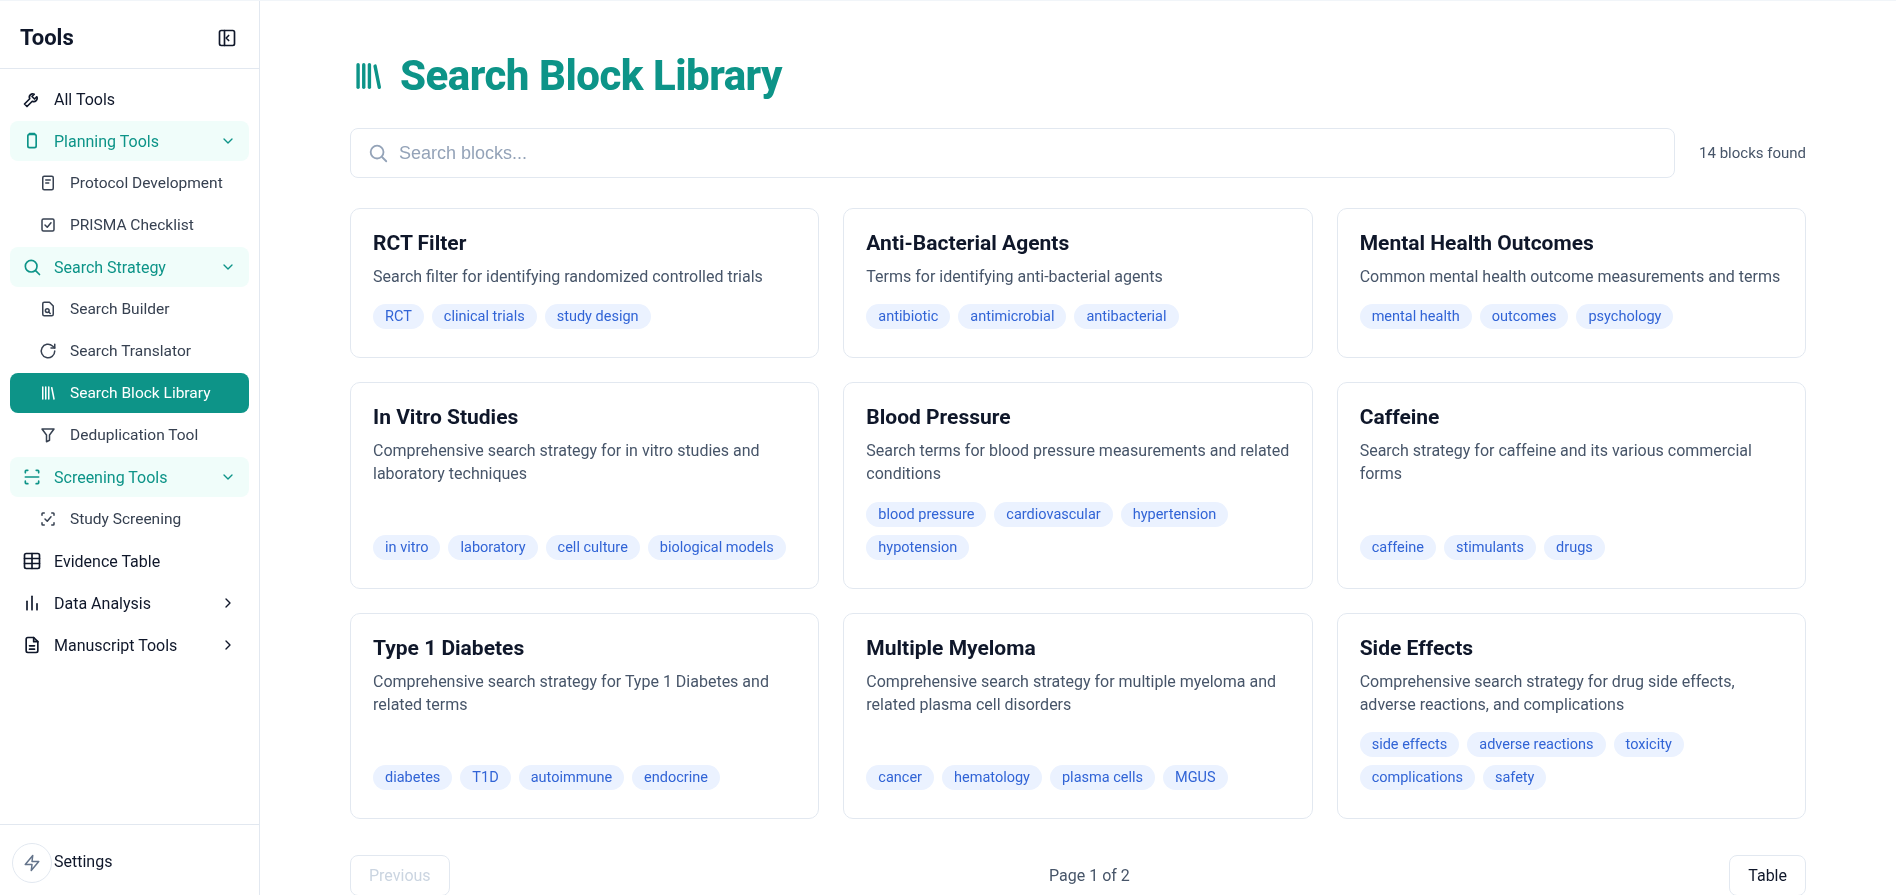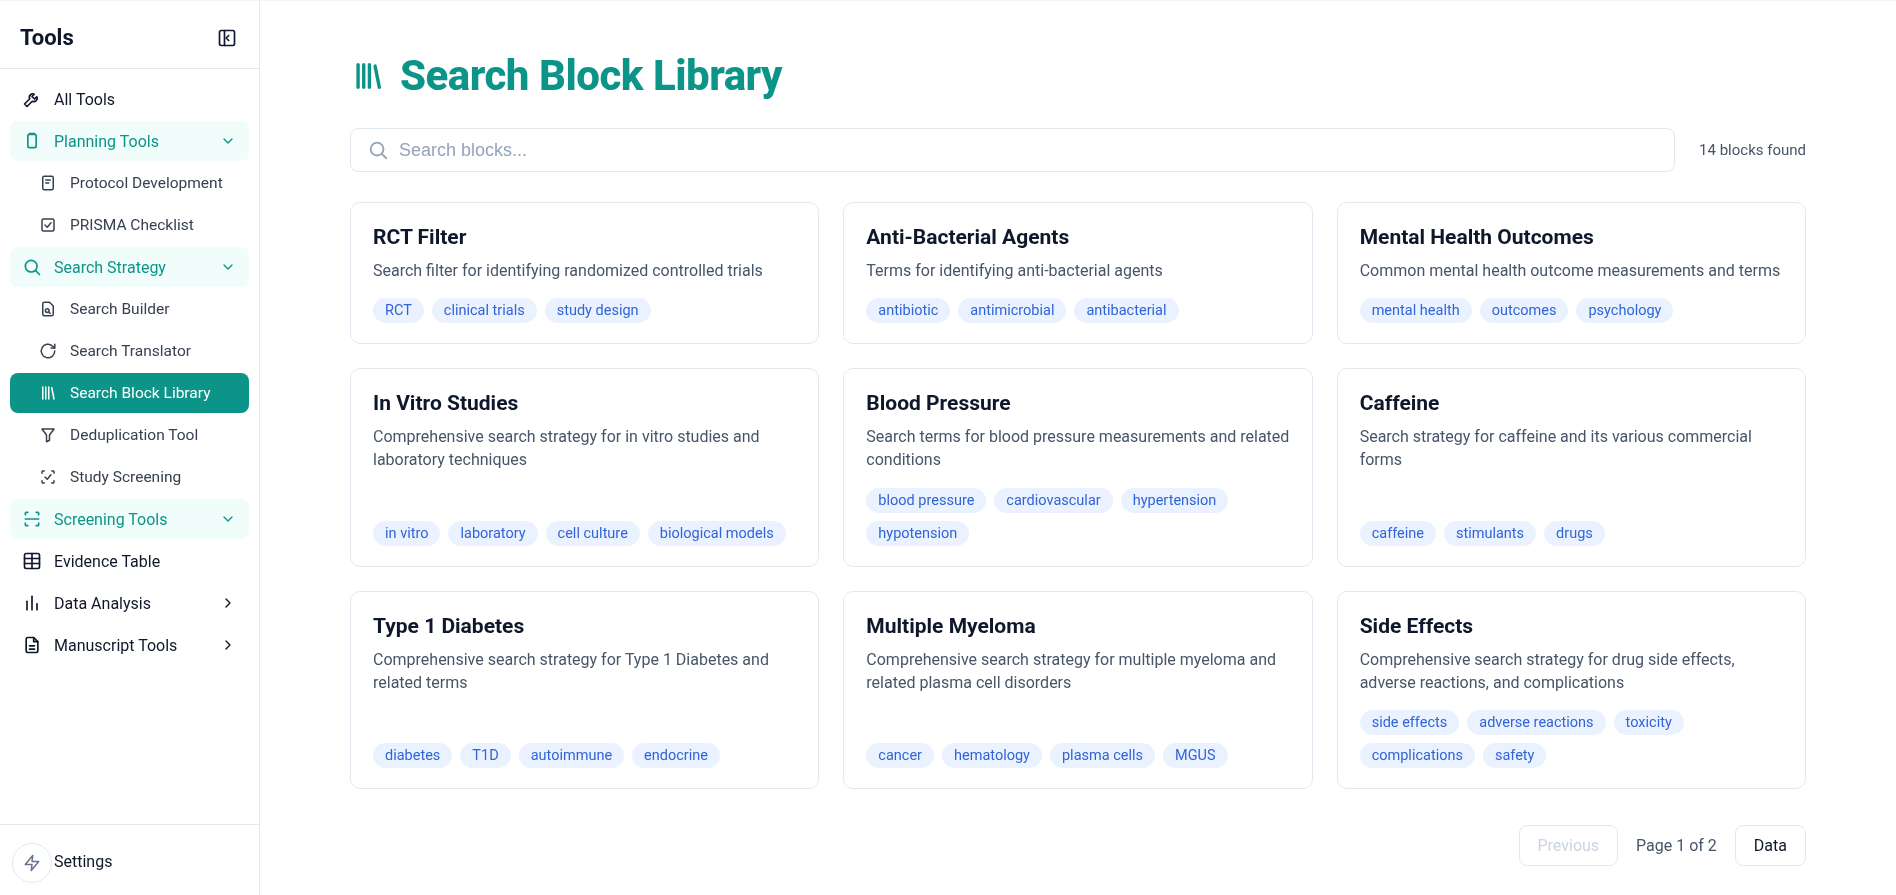--- a/index.html
+++ b/index.html
@@ -140,21 +140,21 @@
     margin-bottom: 30px;
   }
   .search-box {
     flex: 1;
     display: flex;
     align-items: center;
     gap: 10px;
     border: 1px solid #e2e8f0;
     border-radius: 8px;
     padding: 10px 16px;
-    height: 44px;
+    height: 50px;
   }
   .search-box .icon {
     width: 22px;
     height: 22px;
     color: #94a3b8;
     display: flex;
     align-items: center;
     justify-content: center;
   }
   .search-box input {
@@ -173,21 +173,21 @@
 
   .cards {
     display: grid;
     grid-template-columns: repeat(3, 1fr);
     gap: 24px;
     margin-bottom: 28px;
   }
   .card {
     border: 1px solid #e2e8f0;
     border-radius: 10px;
-    padding: 22px 22px 20px 22px;
+    padding: 22px 22px 28px 22px;
     cursor: pointer;
     display: flex;
     flex-direction: column;
   }
   .card-title {
     font-size: 21px;
     font-weight: 700;
     color: #0f172a;
     margin-bottom: 10px;
   }
@@ -208,21 +208,21 @@
     color: #3164d6;
     font-size: 14.5px;
     padding: 4px 12px;
     border-radius: 999px;
     cursor: pointer;
   }
 
   .pager {
     display: flex;
     align-items: center;
-    justify-content: flex-end;
+    justify-content: space-between;
     gap: 18px;
     padding-top: 8px;
   }
   .pager-btn {
     border: 1px solid #e2e8f0;
     border-radius: 8px;
     padding: 10px 18px;
     font-size: 16px;
     background: #fff;
     cursor: pointer;
@@ -370,43 +370,43 @@
 
       <div class="nav-item sub">
         <span class="icon">
           <svg width="18" height="18" viewBox="0 0 24 24" fill="none" stroke="currentColor" stroke-width="2" stroke-linecap="round" stroke-linejoin="round">
               <polygon points="4 4 20 4 14 12 14 19 10 21 10 12 4 4"></polygon>
             </svg>
         </span>
         <span class="label">Deduplication Tool</span>
       </div>
 
-      <div class="nav-item sub">
-        <span class="icon">
-          <svg width="18" height="18" viewBox="0 0 24 24" fill="none" stroke="currentColor" stroke-width="2" stroke-linecap="round" stroke-linejoin="round">
-              <path d="M4 7V5a1 1 0 0 1 1-1h2M20 7V5a1 1 0 0 0-1-1h-2M4 17v2a1 1 0 0 0 1 1h2M20 17v2a1 1 0 0 1-1 1h-2"></path>
-              <polyline points="8 12 11 15 16 9"></polyline>
-            </svg>
-        </span>
-        <span class="label">Study Screening</span>
-      </div>
-
       <div class="nav-item expandable teal">
         <span class="icon">
           <svg width="20" height="20" viewBox="0 0 24 24" fill="none" stroke="currentColor" stroke-width="2" stroke-linecap="round" stroke-linejoin="round">
               <path d="M4 7V5a1 1 0 0 1 1-1h2M20 7V5a1 1 0 0 0-1-1h-2M4 17v2a1 1 0 0 0 1 1h2M20 17v2a1 1 0 0 1-1 1h-2"></path>
               <line x1="4" y1="12" x2="20" y2="12"></line>
             </svg>
         </span>
         <span class="label">Screening Tools</span>
         <span class="chev">
           <svg width="16" height="16" viewBox="0 0 24 24" fill="none" stroke="currentColor" stroke-width="2" stroke-linecap="round" stroke-linejoin="round">
               <polyline points="6 9 12 15 18 9"></polyline>
             </svg>
         </span>
+      </div>
+
+      <div class="nav-item sub">
+        <span class="icon">
+          <svg width="18" height="18" viewBox="0 0 24 24" fill="none" stroke="currentColor" stroke-width="2" stroke-linecap="round" stroke-linejoin="round">
+              <path d="M4 7V5a1 1 0 0 1 1-1h2M20 7V5a1 1 0 0 0-1-1h-2M4 17v2a1 1 0 0 0 1 1h2M20 17v2a1 1 0 0 1-1 1h-2"></path>
+              <polyline points="8 12 11 15 16 9"></polyline>
+            </svg>
+        </span>
+        <span class="label">Study Screening</span>
       </div>
 
       <div class="nav-item">
         <span class="icon">
           <svg width="20" height="20" viewBox="0 0 24 24" fill="none" stroke="currentColor" stroke-width="2" stroke-linecap="round" stroke-linejoin="round">
               <rect x="3" y="3" width="18" height="18" rx="2"></rect>
               <line x1="3" y1="9" x2="21" y2="9"></line>
               <line x1="3" y1="15" x2="21" y2="15"></line>
               <line x1="12" y1="3" x2="12" y2="21"></line>
             </svg>
@@ -574,21 +574,21 @@
             <span class="tag">toxicity</span>
             <span class="tag">complications</span>
             <span class="tag">safety</span>
           </div>
         </div>
       </div>
 
     <div class="pager">
       <div class="pager-btn disabled">Previous</div>
       <div class="pager-text">Page 1 of 2</div>
-      <div class="pager-btn">Data</div>
+      <div class="pager-btn">Table</div>
     </div>
   </main>
 </div>
 
 <div class="fab">
   <span>
     <svg width="18" height="18" viewBox="0 0 24 24" fill="none" stroke="currentColor" stroke-width="2" stroke-linecap="round" stroke-linejoin="round">
         <polygon points="13 2 3 14 12 14 11 22 21 10 12 10 13 2"></polygon>
       </svg>
   </span>

